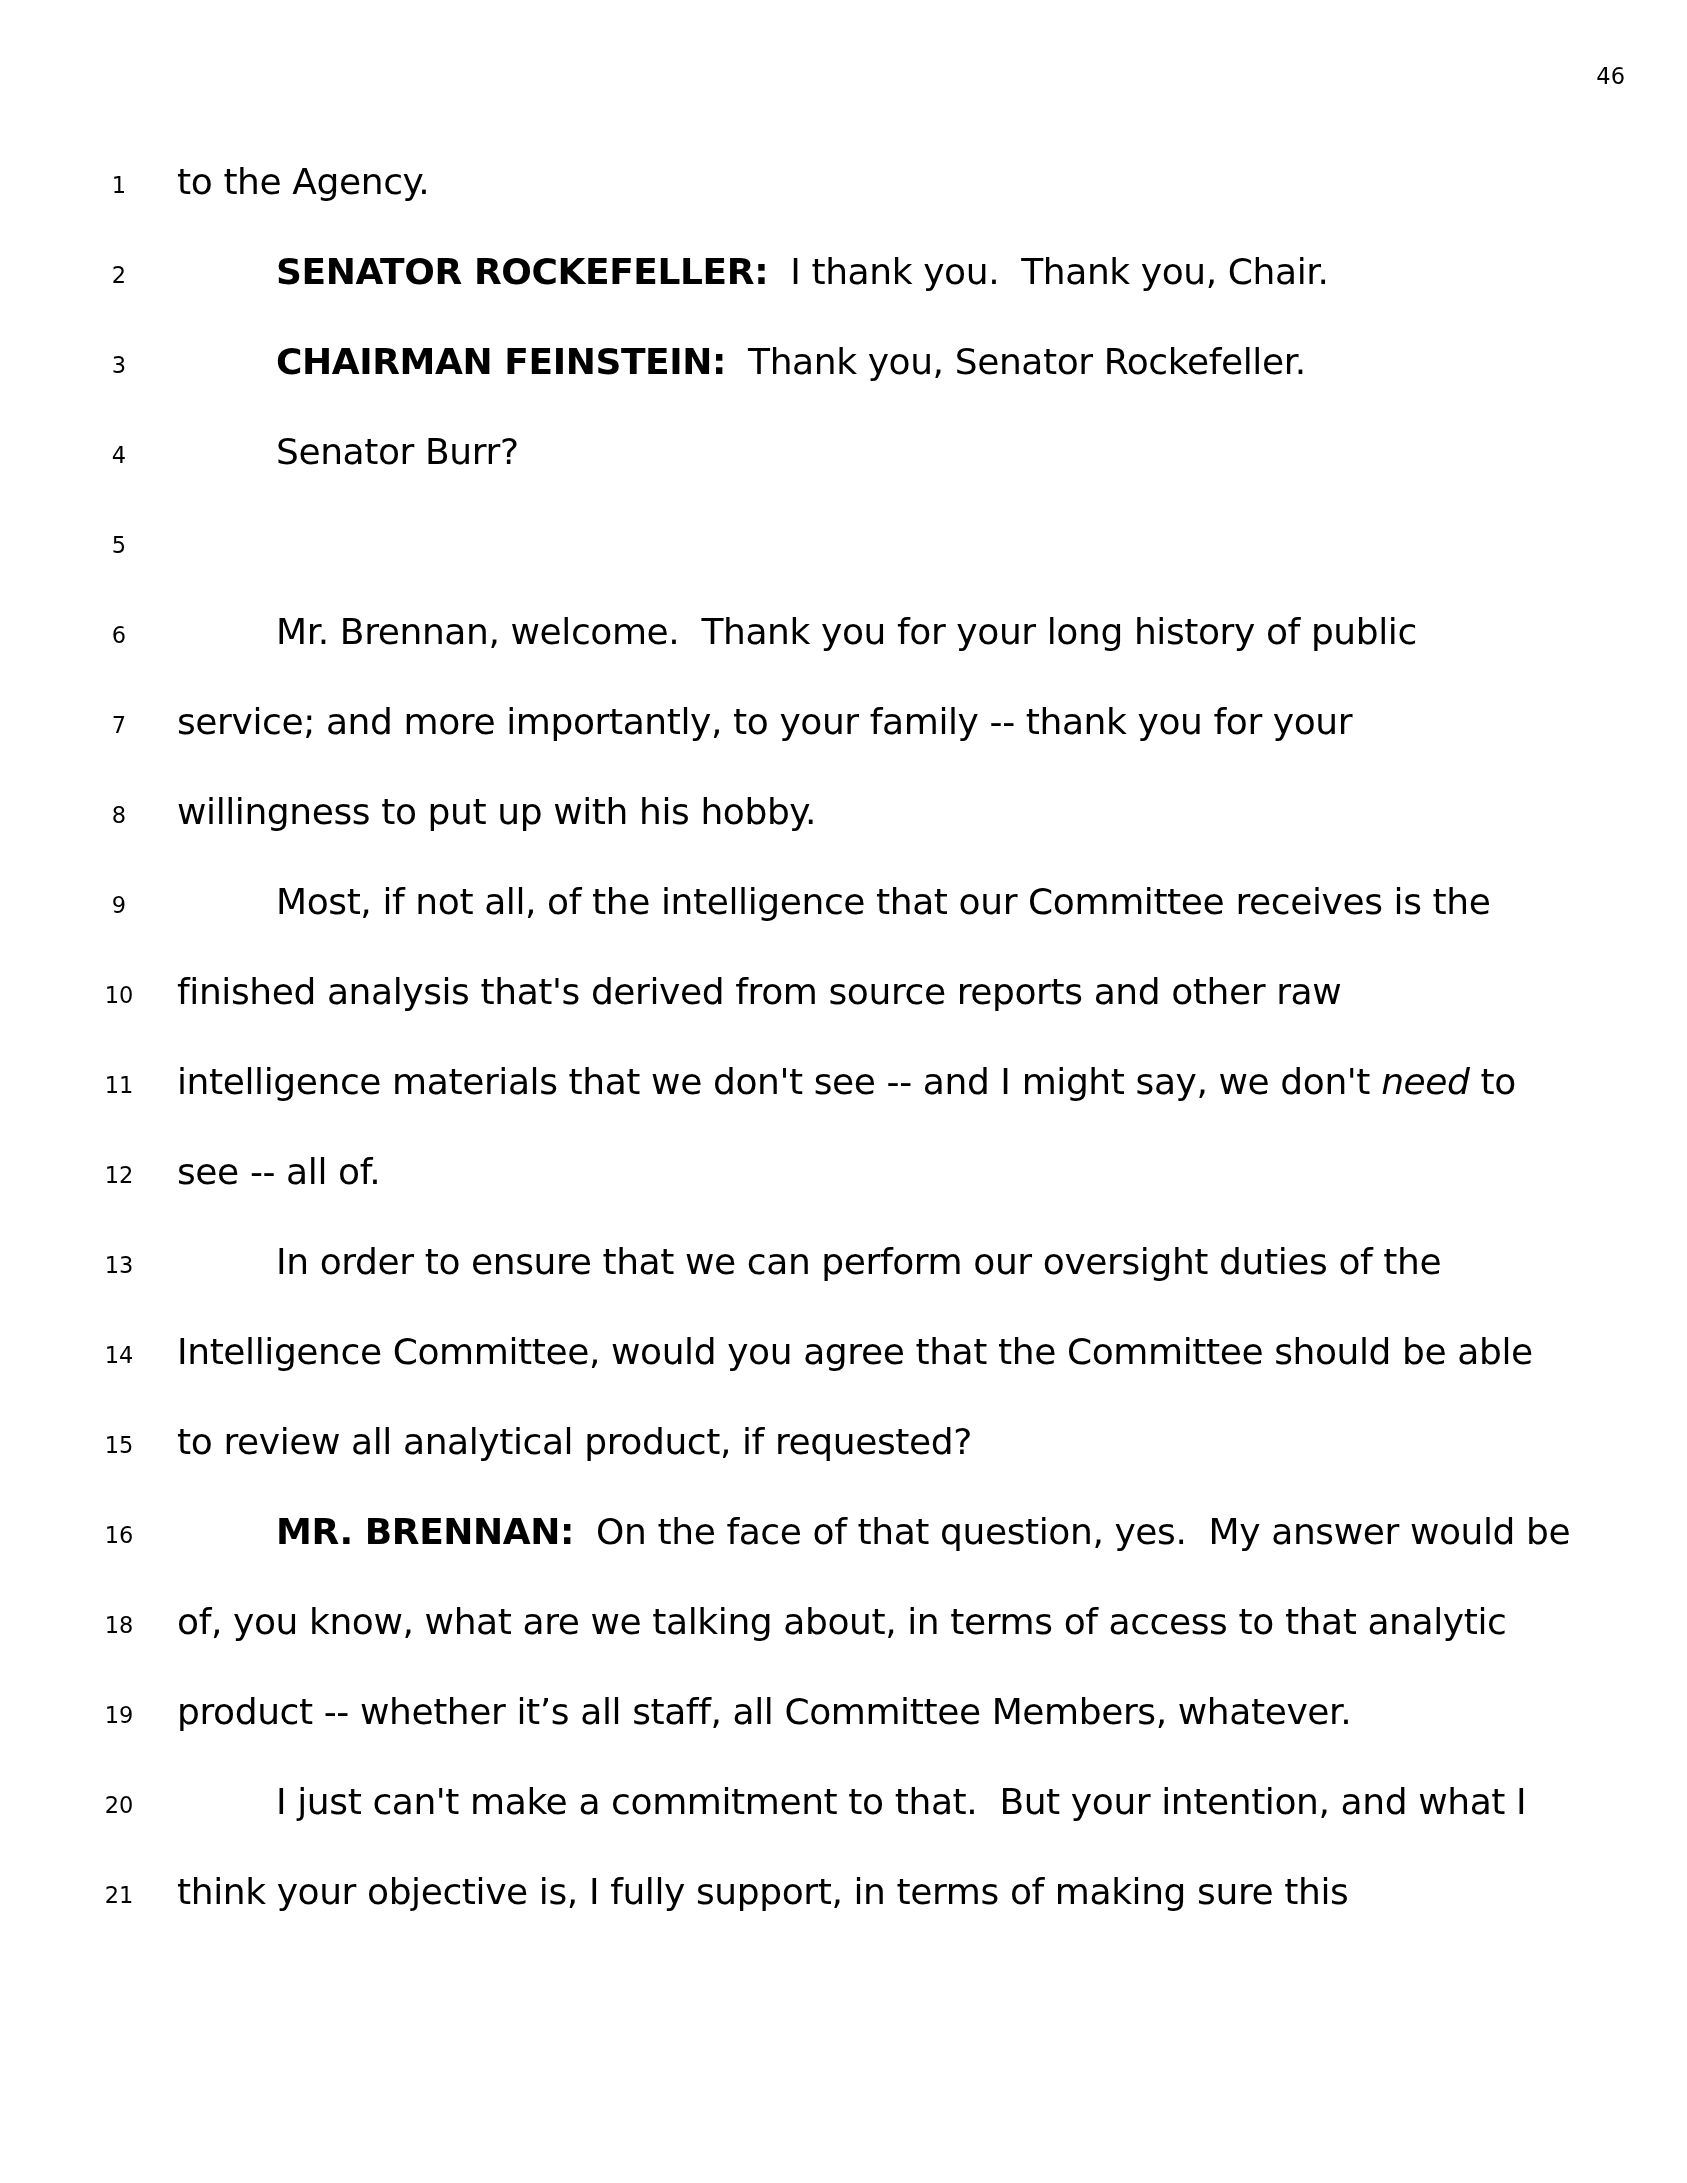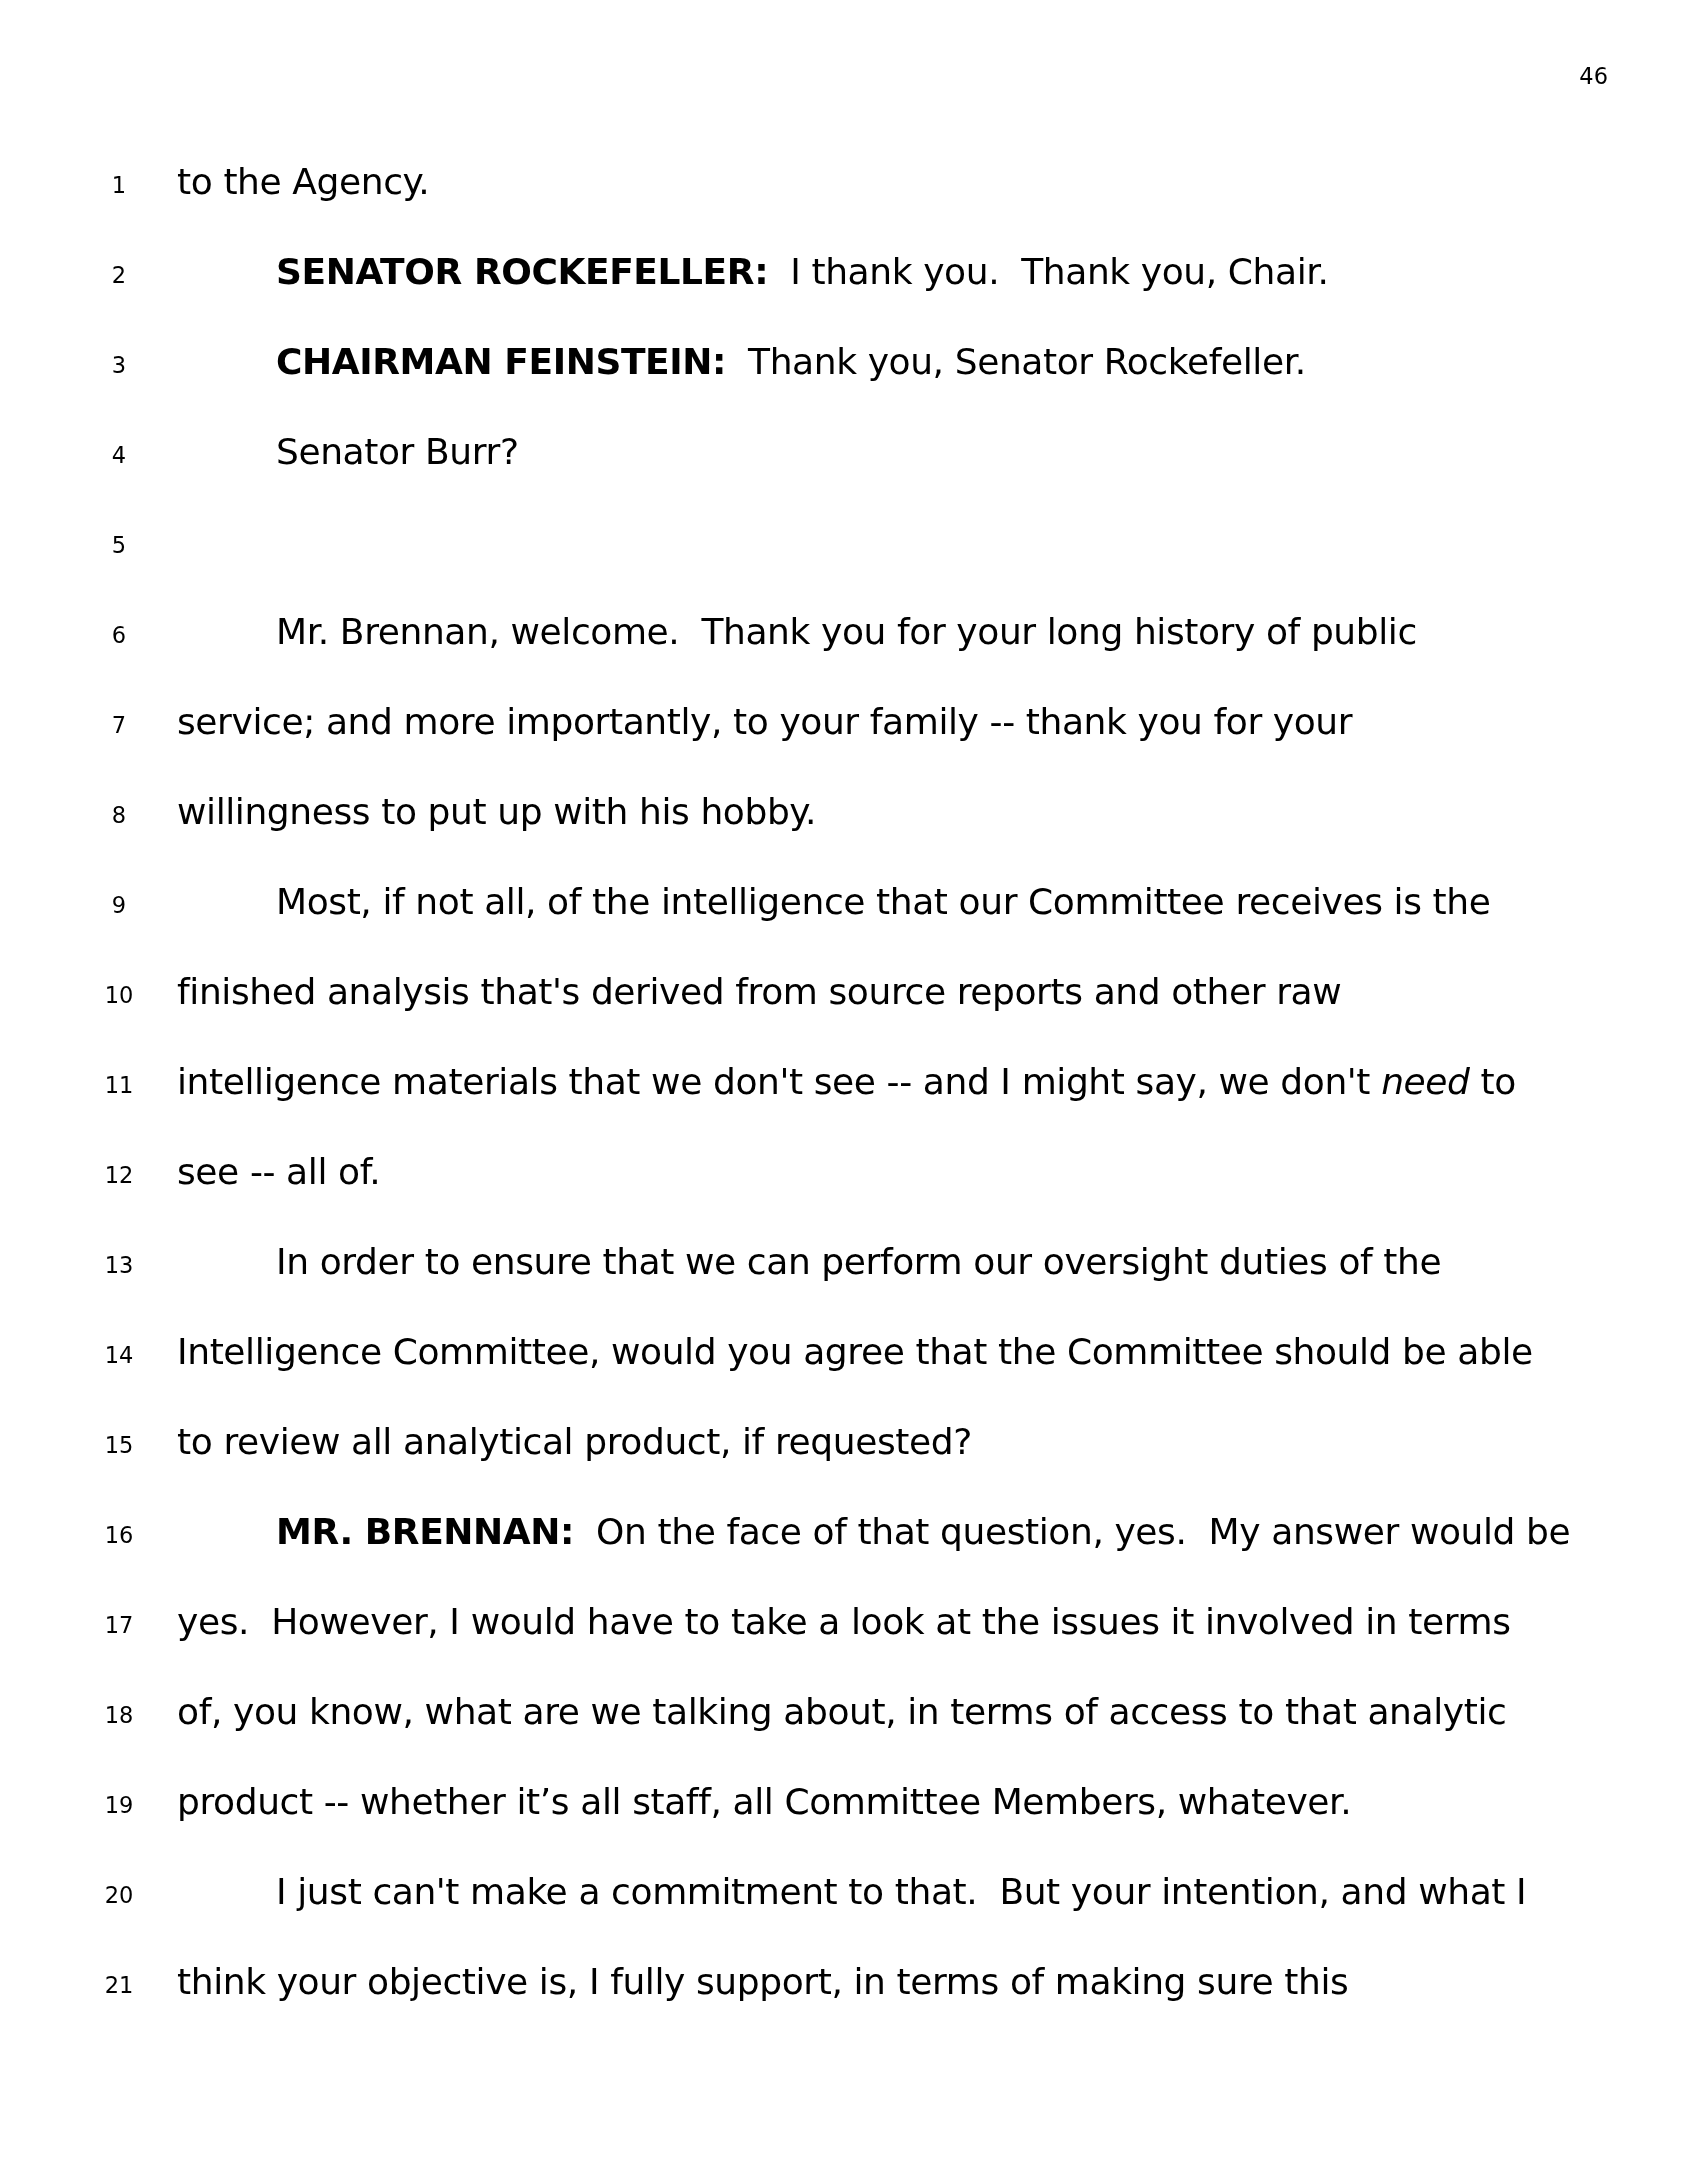--- a/index.html
+++ b/index.html
@@ -1,18 +1,18 @@
 <!DOCTYPE html>
 <html style="font-size:10.6px"><head>
 <meta charset="utf-8">
 <style>
   html, body { margin: 0; padding: 0; background: #ffffff; }
   body { width: 1687px; height: 2183px; position: relative; overflow: hidden;
          font-family: "DejaVu Sans", sans-serif; color: #000; }
-  .page-number { position: absolute; right: 79px; top: 63px; font-size: 22.5px; }
+  .page-number { position: absolute; right: 62px; top: 63px; font-size: 22.5px; }
   .lines { position: absolute; left: 0; top: 152px; width: 1687px; }
   .line { position: relative; height: 90px; }
   .ln { position: absolute; left: 99px; width: 40px; text-align: center; top: 20px; font-size: 22.5px; }
   .txt { position: absolute; left: 177px; top: 9.3px; font-size: 36px; white-space: pre; letter-spacing: -0.4px; }
   .txt.indent { left: 276px; }
   .spk { font-weight: bold; margin-top: 27px; }
   em { font-style: italic; }
 </style>
 </head>
 <body>
@@ -76,24 +76,20 @@
     </div>
     <div class="line">
       <span class="ln">15</span>
       <span class="txt"><span>to review all analytical product, if requested?</span></span>
     </div>
     <div class="line">
       <span class="ln">16</span>
       <span class="txt indent"><span class="spk">MR. BRENNAN:</span><span>  On the face of that question, yes.  My answer would be</span></span>
     </div>
     <div class="line">
-      <span class="ln">17</span>
-      <span class="txt"><span>yes.  However, I would have to take a look at the issues it involved in terms</span></span>
-    </div>
-    <div class="line">
       <span class="ln">18</span>
       <span class="txt"><span>of, you know, what are we talking about, in terms of access to that analytic</span></span>
     </div>
     <div class="line">
       <span class="ln">19</span>
       <span class="txt"><span>product -- whether it’s all staff, all Committee Members, whatever.</span></span>
     </div>
     <div class="line">
       <span class="ln">20</span>
       <span class="txt indent"><span>I just can't make a commitment to that.  But your intention, and what I</span></span>

